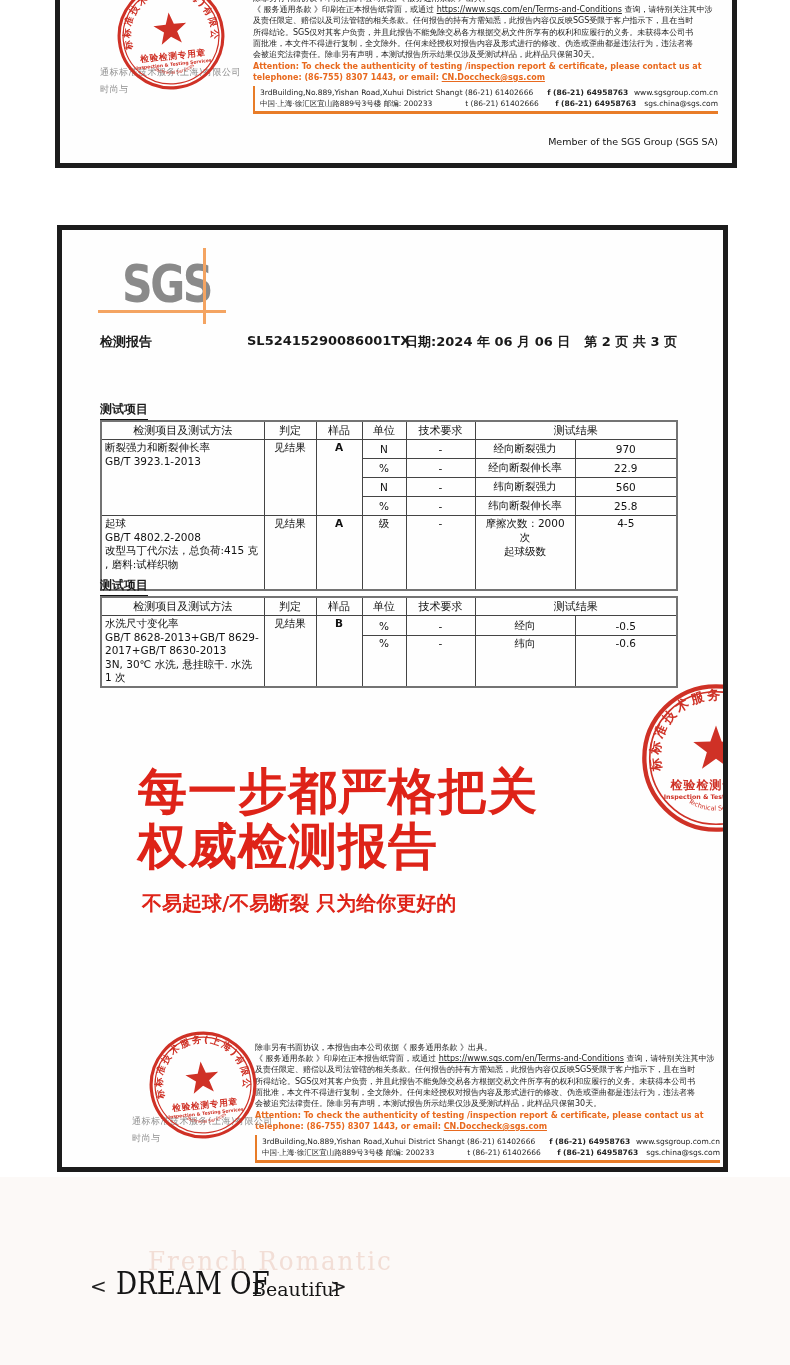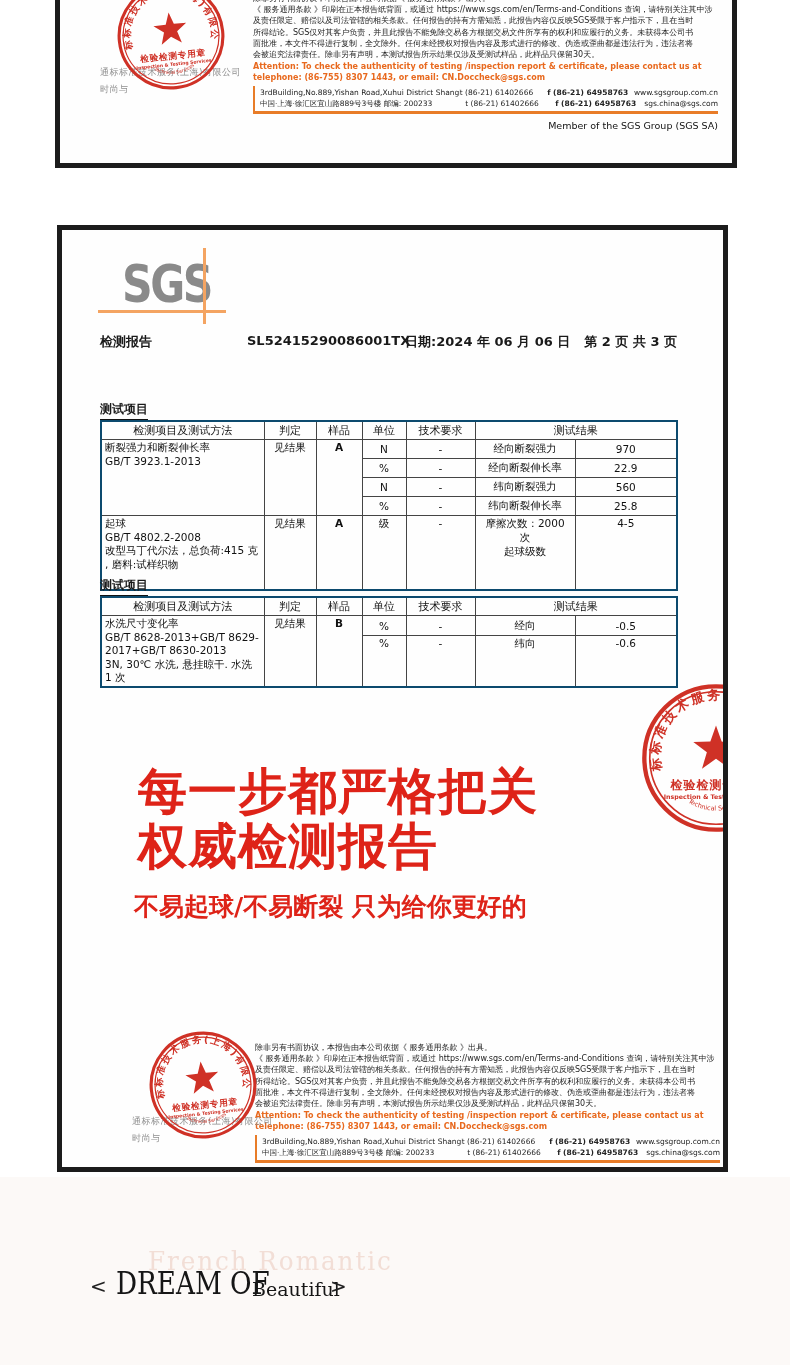--- a/index.html
+++ b/index.html
@@ -19,30 +19,30 @@
   .stamp-wrap{position:absolute;top:-12px;width:112px;height:148px;}
   .footer-a .stamp-wrap{left:56px;}
   .footer-b .stamp-wrap{left:86px;}
   .stamp-svg{position:absolute;left:0;top:0;width:110px;height:110px;transform:rotate(-6deg);z-index:2;}
   .ghost{position:absolute;left:-16px;width:150px;color:#8f8f8f;font-size:9px;line-height:11px;
          letter-spacing:0.5px;white-space:nowrap;z-index:1;}
   .ghost1{top:86px;}
   .ghost2{top:103px;}
   .f-text{position:absolute;left:193px;top:0;width:465px;}
   .f-line{font-size:8px;line-height:11.2px;color:#222;white-space:nowrap;}
-  .u{}
+  .u{text-decoration:underline;}
   .f-att{margin-top:2px;font-size:8px;line-height:10.5px;color:#e8691e;font-weight:bold;}
   .f-addr{margin-top:3px;border-left:2px solid #e87c28;border-bottom:3px solid #e87c28;
           padding:1px 0 2px 5px;}
   .f-row{display:flex;font-size:7.5px;line-height:11px;color:#222;white-space:nowrap;}
   .a1{width:212px;overflow:hidden;}
   .a2{width:93px;}
   .a3{width:92px;font-weight:bold;}
   .a4{flex:1;}
-  .f-member{margin-top:6px;text-align:right;font-size:9.5px;color:#111;}
+  .f-member{margin-top:22px;text-align:right;font-size:9.5px;color:#111;}
 
   
   .s-arc{font-size:12px;fill:#cf3126;font-weight:bold;letter-spacing:2.5px;}
   .s-c1{font-size:11px;fill:#cf3126;font-weight:bold;letter-spacing:1px;}
   .s-c2{font-size:5.8px;fill:#cf3126;font-weight:bold;}
   .s-arcb{font-size:6px;fill:#cf3126;}
 
   
   .logo-text{position:absolute;left:60px;top:28px;font-size:52px;font-weight:bold;color:#8a8a8a;
              letter-spacing:-3px;line-height:1;transform:scaleX(0.82);transform-origin:left top;}
@@ -56,35 +56,35 @@
   .m-pages{margin-left:14px;}
 
   .sec-title{position:absolute;left:0;right:0;top:146px;text-align:center;
              font-size:12.5px;font-weight:bold;}
   .tbl-label{position:absolute;left:38px;font-size:12px;font-weight:bold;
              border-bottom:2px solid #111;padding-bottom:1px;}
   .lbl1{top:171px;}
   .lbl2{top:347px;}
 
   table.rpt{position:absolute;left:38px;border-collapse:collapse;table-layout:fixed;width:576px;
-            font-size:10.5px;color:#111;border:2px solid #0c4a6e;}
+            font-size:10.5px;color:#111;border:2px solid #737373;}
   .t1{top:190px;}
   .t2{top:366px;}
   table.rpt td{border:1px solid #444;padding:1px 3px;height:19px;box-sizing:border-box;}
   tr.hdr td{text-align:center;height:18px;font-size:11px;}
   td.c{text-align:center;}
   td.ctop{text-align:center;vertical-align:top;padding-top:2px;}
   td.item{text-align:left;vertical-align:top;line-height:13.5px;padding-top:2px;}
   td.b{font-weight:bold;}
   tr.tall1 td{height:74px;}
   tr.tall2 td{height:48px;}
 
   .headline{position:absolute;left:76px;top:534px;font-size:49px;line-height:55px;
             font-weight:bold;color:#de2318;letter-spacing:1px;white-space:nowrap;}
-  .subline{position:absolute;left:72px;top:660px;font-size:25px;font-weight:bold;
+  .subline{position:absolute;left:80px;top:660px;font-size:20px;font-weight:bold;
            color:#de2318;white-space:nowrap;}
   .stamp-right{position:absolute;left:578px;top:452px;width:152px;height:152px;}
   .stamp-right svg{width:152px;height:152px;}
 
   
   .banner{position:absolute;left:90px;top:1240px;width:300px;height:90px;}
   .bg-script{position:absolute;left:58px;top:6px;font-family:"DejaVu Serif","Liberation Serif",serif;
              font-size:26px;color:#f2ded6;letter-spacing:2px;white-space:nowrap;
              transform:scaleX(0.95);transform-origin:left top;}
   .dream{position:absolute;left:26px;top:24px;font-family:"DejaVu Serif","Liberation Serif",serif;

